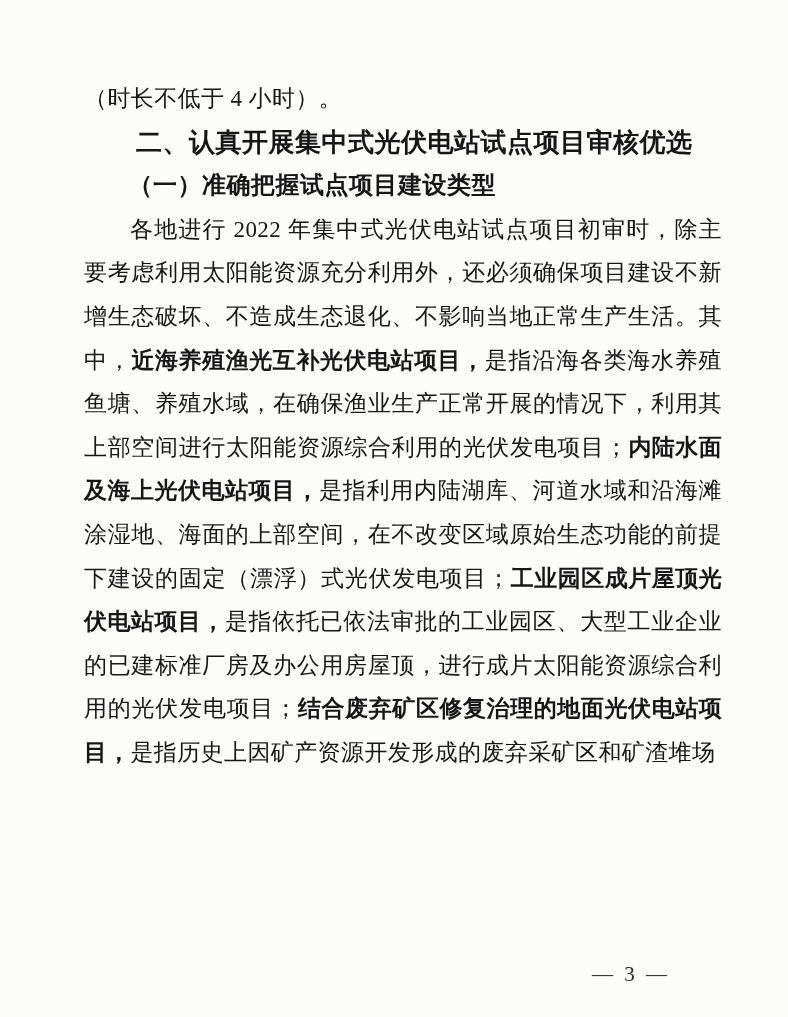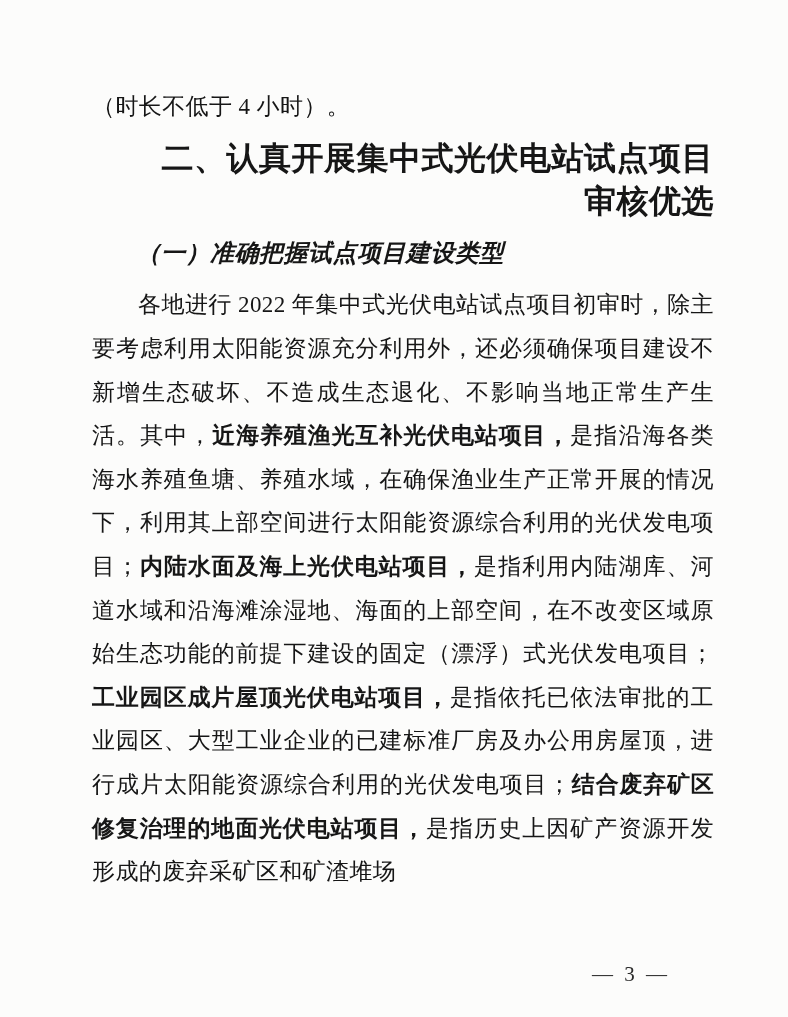--- a/index.html
+++ b/index.html
@@ -16,43 +16,42 @@
     color: #161616;
     font-family: "Liberation Serif", "DejaVu Serif", serif;
     overflow: hidden;
     box-sizing: border-box;
     padding: 77px 66px 0 84px;
   }
   .content {
     width: 638px;
   }
   p, h2, h3 {
-    margin: 8px;
+    margin: 0;
     padding: 0;
     font-size: 23px;
     line-height: 43.6px;
     text-align: justify;
     text-justify: inter-character;
     letter-spacing: 0.4px;
     font-weight: 400;
   }
   p.indent2 {
     text-indent: 2em;
   }
   .h-section {
     font-family: "Liberation Sans", "DejaVu Sans", sans-serif;
     font-weight: 700;
-    font-size: 32px;
+    font-size: 26px;
     padding-left: 2em;
-    text-align: right;
+    text-align: left;
     letter-spacing: 0.5px;
   }
   .h-sub {
     font-weight: 700;
-    font-style: italic;
     font-size: 24px;
     padding-left: 1.85em;
     text-align: left;
     letter-spacing: 0.5px;
   }
   .b {
     font-weight: 700;
     letter-spacing: 0.2px;
   }
   .page-number {

